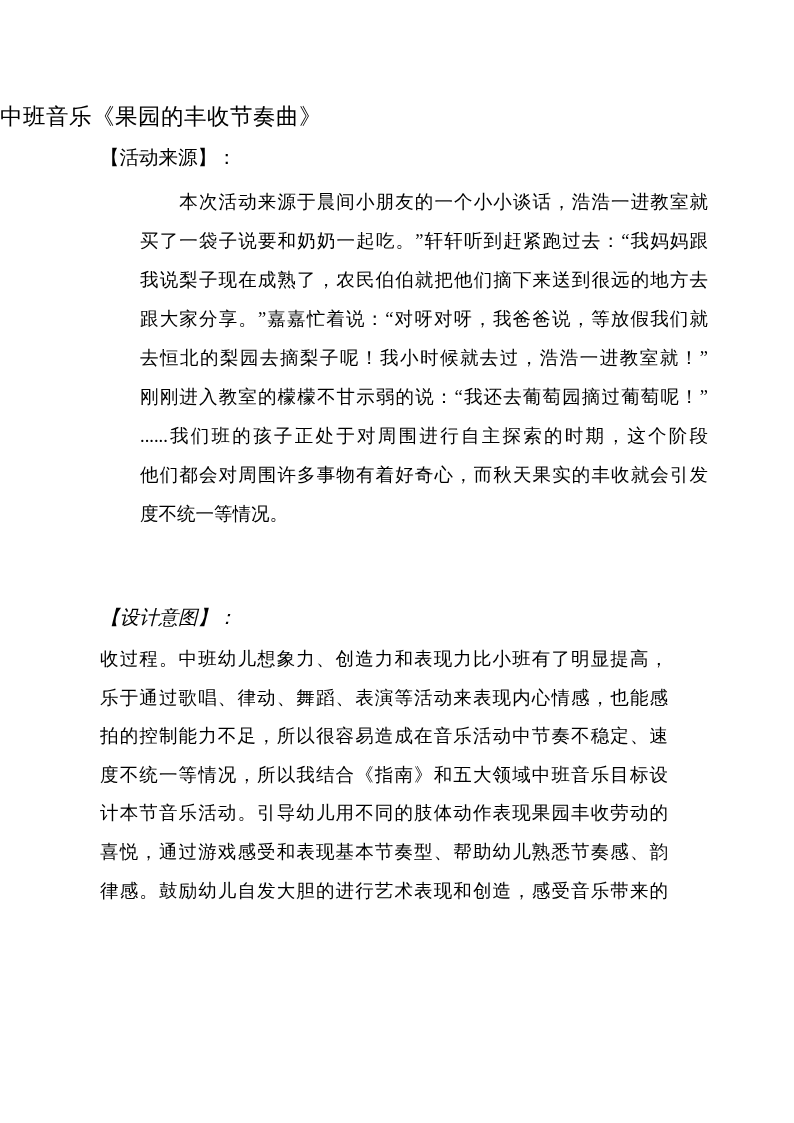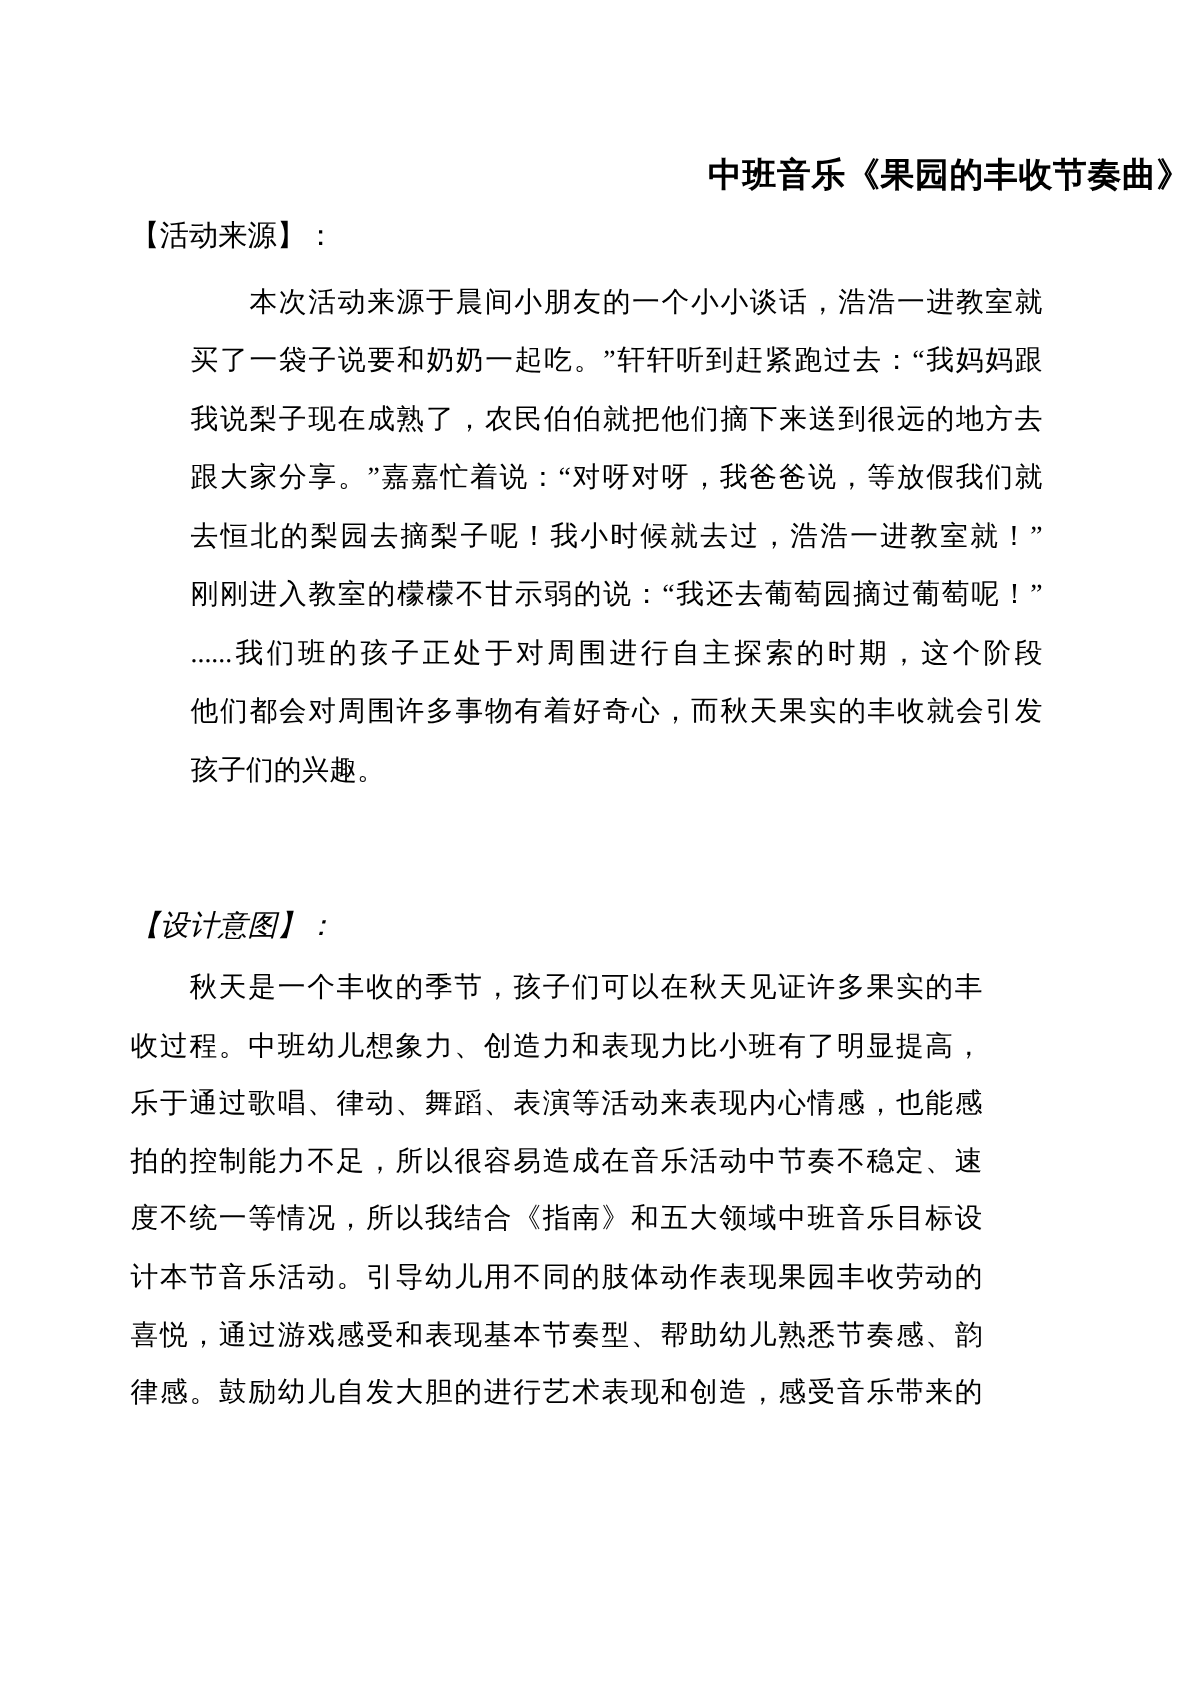--- a/index.html
+++ b/index.html
@@ -14,30 +14,30 @@
     background: #ffffff;
     overflow: hidden;
     font-family: "Liberation Serif", "DejaVu Serif", serif;
     color: #000000;
   }
   .doc-title {
     position: absolute;
     top: 97px;
     left: 0;
     width: 794px;
-    text-align: right;
+    text-align: left;
     font-size: 22.5px;
-    font-weight: bold;
+    font-weight: normal;
     line-height: 39px;
     letter-spacing: 0.5px;
     white-space: nowrap;
   }
   .content {
     position: absolute;
-    left: 87px;
+    left: 100px;
     top: 0;
     width: 568px;
     height: 867px;
   }
   .heading {
     position: absolute;
     left: 0;
     font-size: 19.5px;
     line-height: 39px;
     white-space: nowrap;
@@ -72,25 +72,24 @@
       <div class="heading" id="heading-0">【活动来源】：</div>
       <div class="para" id="para-0">
         <div class="line">　　本次活动来源于晨间小朋友的一个小小谈话，浩浩一进教室就</div>
         <div class="line">买了一袋子说要和奶奶一起吃。”轩轩听到赶紧跑过去：“我妈妈跟</div>
         <div class="line">我说梨子现在成熟了，农民伯伯就把他们摘下来送到很远的地方去</div>
         <div class="line">跟大家分享。”嘉嘉忙着说：“对呀对呀，我爸爸说，等放假我们就</div>
         <div class="line">去恒北的梨园去摘梨子呢！我小时候就去过，浩浩一进教室就！”</div>
         <div class="line">刚刚进入教室的檬檬不甘示弱的说：“我还去葡萄园摘过葡萄呢！”</div>
         <div class="line">......我们班的孩子正处于对周围进行自主探索的时期，这个阶段</div>
         <div class="line">他们都会对周围许多事物有着好奇心，而秋天果实的丰收就会引发</div>
-        <div class="line short">孩子们的兴趣。</div>
+        <div class="line short">度不统一等情况。</div>
       </div>
       <div class="heading" id="heading-1">【设计意图】：</div>
       <div class="para" id="para-1">
-        <div class="line">　　秋天是一个丰收的季节，孩子们可以在秋天见证许多果实的丰</div>
         <div class="line">收过程。中班幼儿想象力、创造力和表现力比小班有了明显提高，</div>
         <div class="line">乐于通过歌唱、律动、舞蹈、表演等活动来表现内心情感，也能感</div>
         <div class="line">拍的控制能力不足，所以很容易造成在音乐活动中节奏不稳定、速</div>
         <div class="line">度不统一等情况，所以我结合《指南》和五大领域中班音乐目标设</div>
         <div class="line">计本节音乐活动。引导幼儿用不同的肢体动作表现果园丰收劳动的</div>
         <div class="line">喜悦，通过游戏感受和表现基本节奏型、帮助幼儿熟悉节奏感、韵</div>
         <div class="line">律感。鼓励幼儿自发大胆的进行艺术表现和创造，感受音乐带来的</div>
       </div>
     </div>
 </div>

